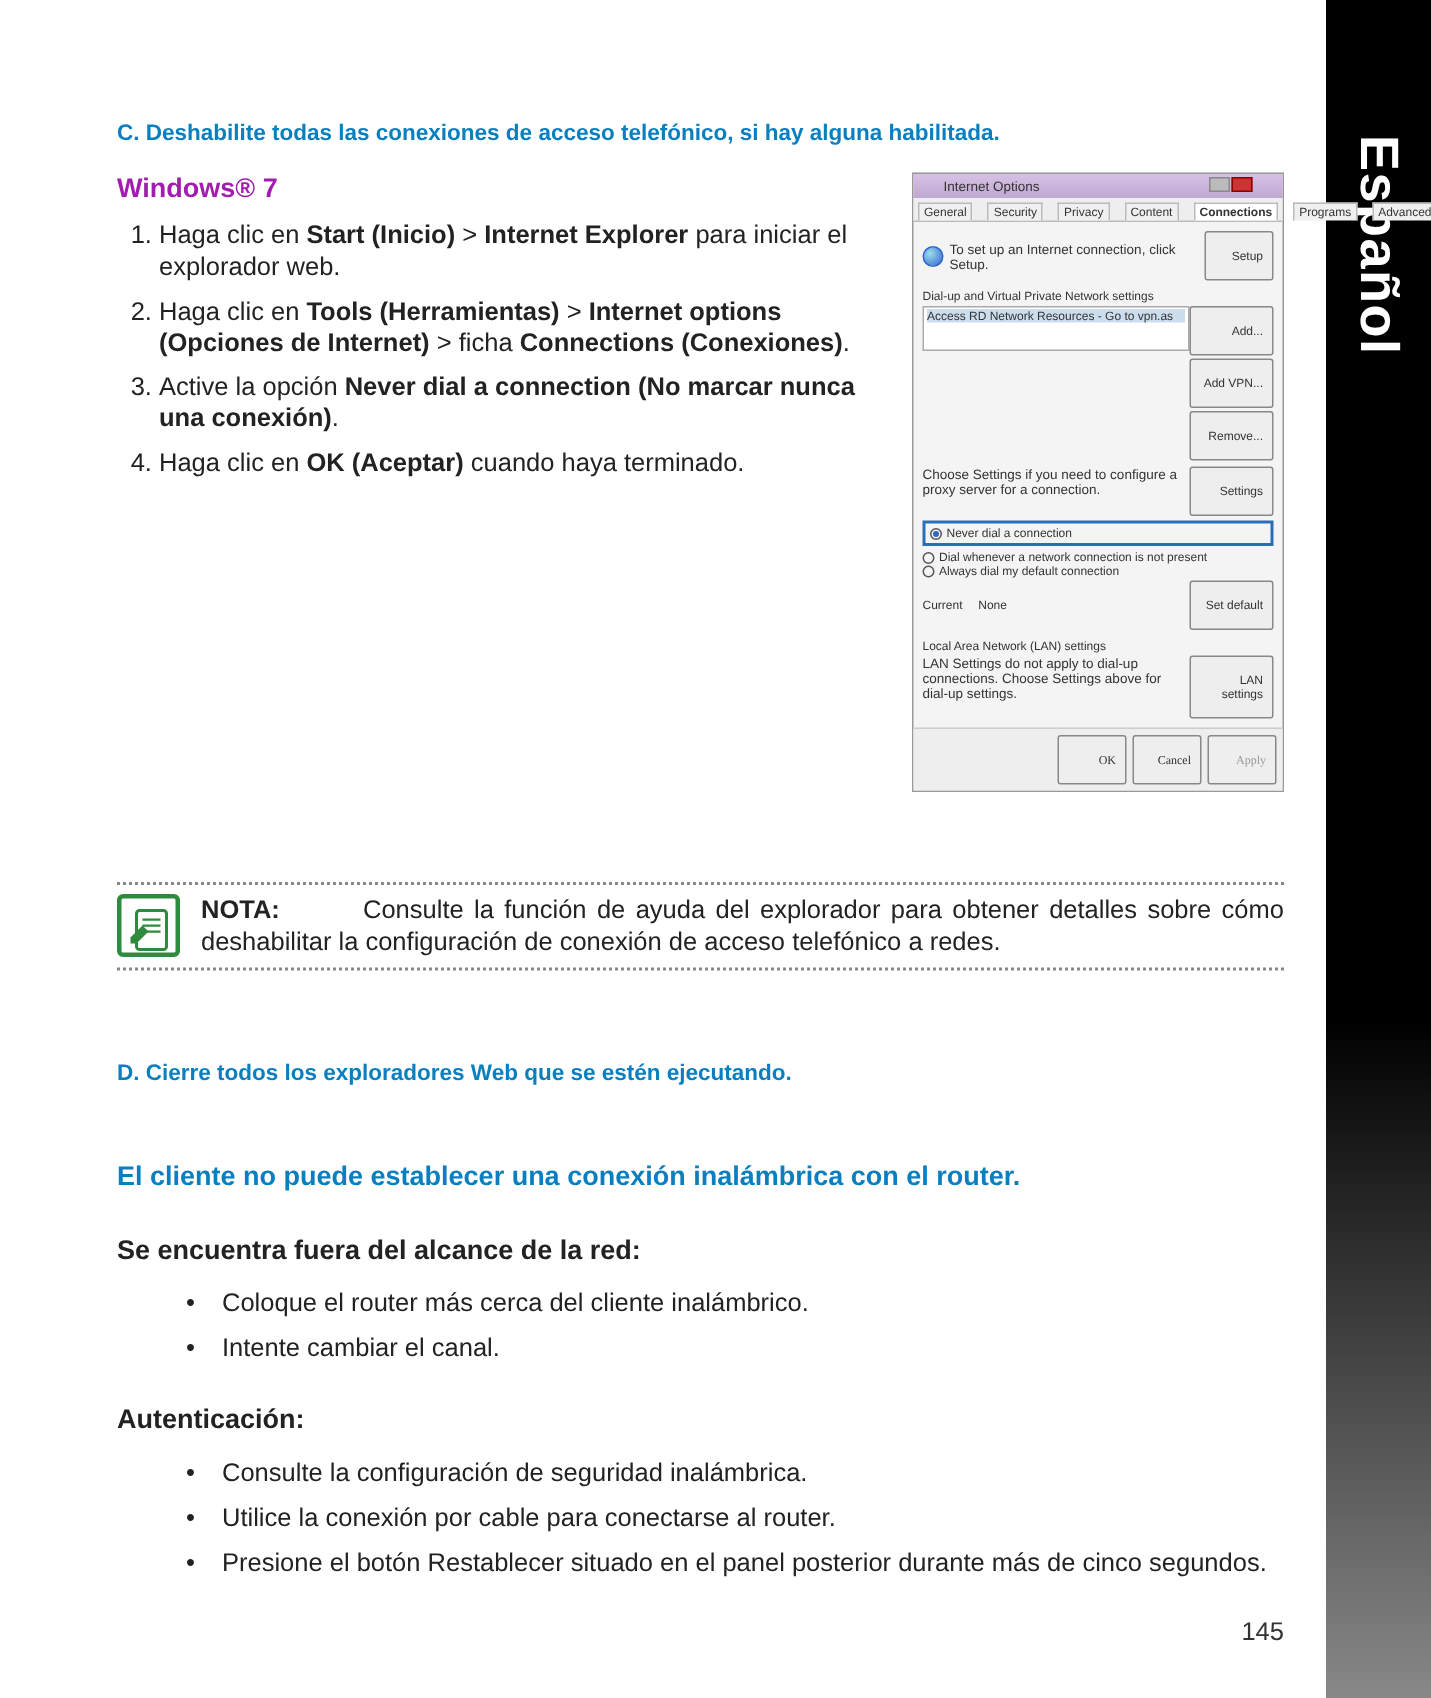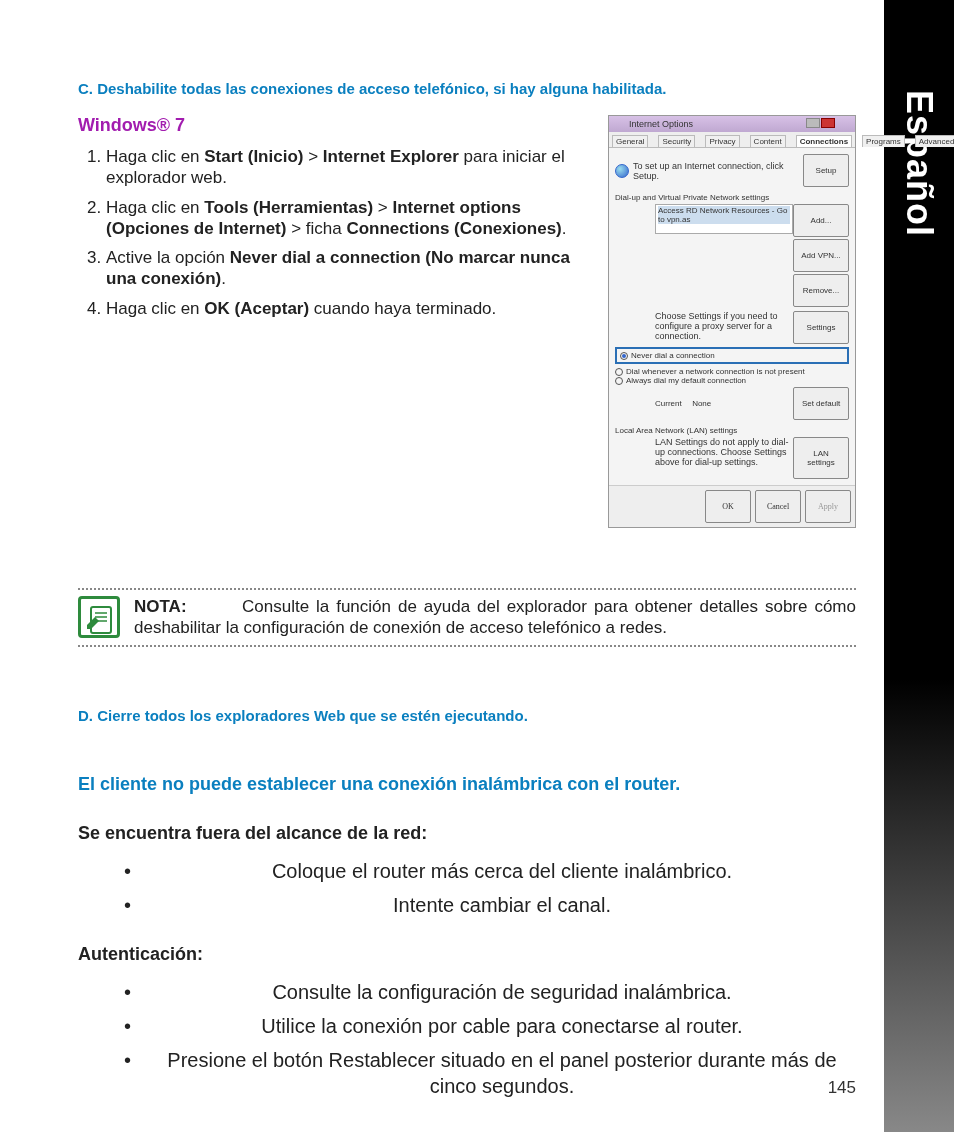--- a/index.html
+++ b/index.html
@@ -114,38 +114,38 @@
   .dlg .body { padding: 6px; }
   .dlg .setup-row { display: flex; align-items: center; gap: 4px; margin-bottom: 6px; }
   .dlg .globe {
     width: 14px; height: 14px; border-radius: 50%;
     background: radial-gradient(circle at 4px 4px, #9de, #36c);
     border: 1px solid #36c; flex-shrink: 0;
   }
   .dlg .btn {
     border: 1px solid #888; background: #eee;
     padding: 11px 6px; font-size: 8px; border-radius: 2px;
-    min-width: 46px; text-align: center;
+    min-width: 46px; text-align: right;
   }
   .dlg .grp-label { font-size: 8px; margin: 4px 0 2px 0; }
   .dlg .listbox {
     border: 1px solid #aaa; background: #fff;
     height: 30px; padding: 1px 2px; font-size: 8px; margin-bottom: 2px;
   }
   .dlg .listbox .sel { background: #cde; }
   .dlg .radio-box { border: 2px solid #2a6fb5; padding: 2px 3px; margin: 3px 0; }
   .dlg .radio-line { font-size: 8px; display: flex; align-items: center; gap: 3px; }
   .dlg .r { width: 8px; height: 8px; border: 1px solid #555; border-radius: 50%; display:inline-block; }
   .dlg .r.on::after { content:""; display:block; width:4px; height:4px; background:#36c; border-radius:50%; margin:1px; }
   .dlg .lan { margin-top: 6px; }
   .dlg .footer {
     border-top: 1px solid #ccc; padding: 4px; display: flex;
     justify-content: flex-end; gap: 4px; background: #eee; font-family: Liberation Serif, serif;
   }
-  .dlg .two-col { display: flex; margin-left: 40px; }
+  .dlg .two-col { display: flex; }
   .dlg .two-col .left { flex: 1; }
   .dlg .two-col .right { width: 56px; display: flex; flex-direction: column; gap: 2px; align-items: stretch; }
 
   
   .note-wrap {
     margin: 60px 0 0 0;
   }
   .dots {
     border: none;
     border-top: 2px dotted #888;
@@ -179,24 +179,23 @@
 
   .sub-h {
     font-weight: 700;
     font-size: 18px;
     color: #222;
     margin: 0 0 14px 0;
   }
   ul.bul {
     list-style: none;
     padding-left: 70px;
-    font-size: 20px;
+    font-size: 17px;
     line-height: 1.3;
     margin-bottom: 26px;
-    text-align: center;
   }
   ul.bul li { position: relative; margin-bottom: 8px; }
   ul.bul li::before {
     content: "•";
     position: absolute;
     left: -24px;
     top: 0;
   }
   .page-num {
     position: absolute;

